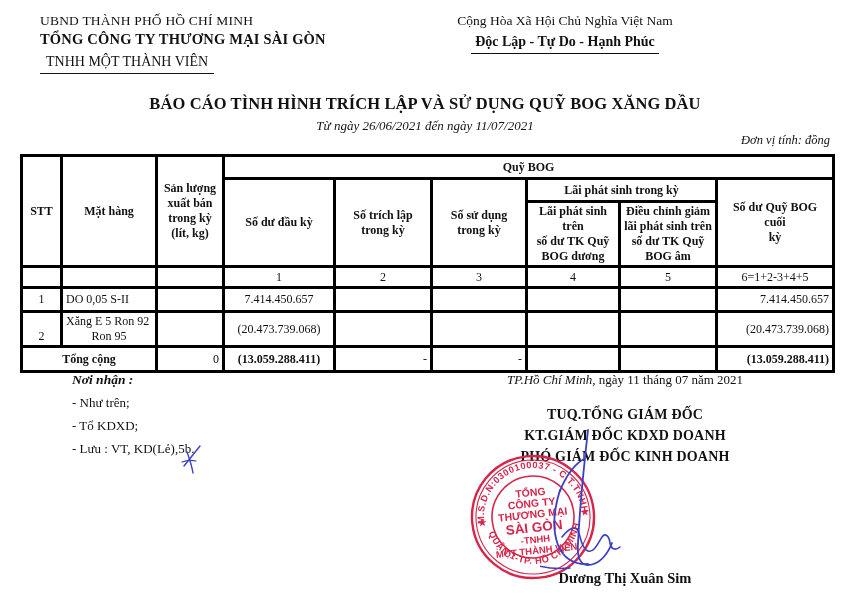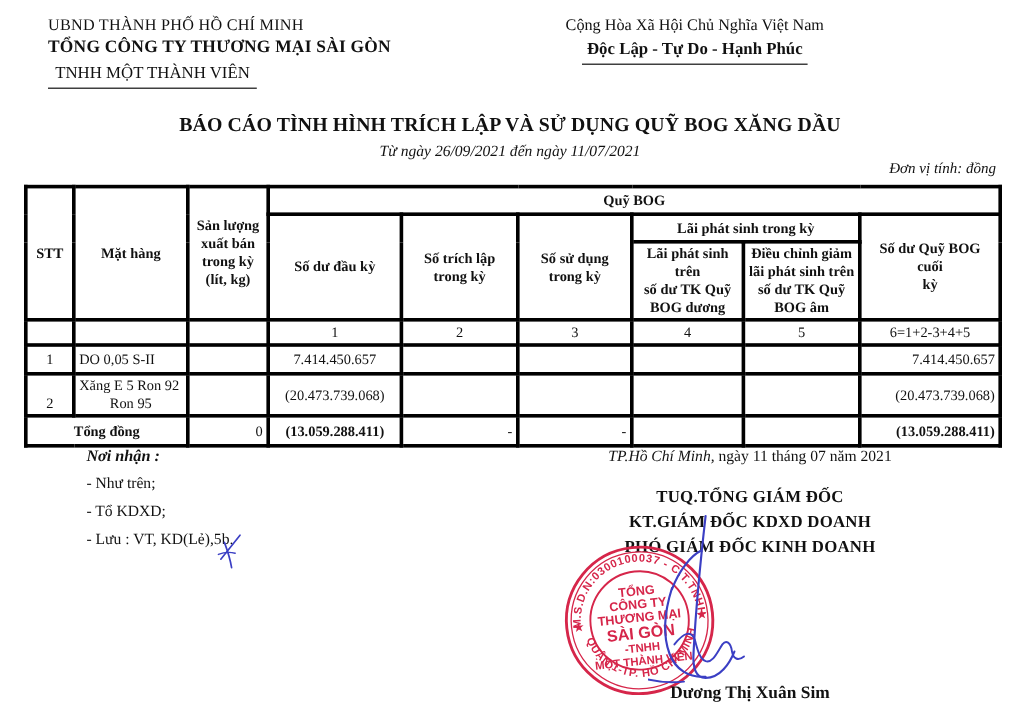--- a/index.html
+++ b/index.html
@@ -17,21 +17,21 @@
   }
   .page { position: relative; width: 850px; height: 601px; }
 
   
   .letterhead { position: absolute; top: 12px; left: 0; width: 850px; height: 70px; }
   .lh-left {
     position: absolute; left: 40px; top: 0; width: 370px;
     text-align: left; line-height: 1.35;
   }
   .lh-right {
-    position: absolute; left: 429px; top: 0; width: 300px;
+    position: absolute; left: 415px; top: 0; width: 300px;
     text-align: center; line-height: 1.35;
   }
   .lh-l1 { font-size: 13.5px; letter-spacing: .2px; }
   .lh-l2 { font-size: 14.5px; font-weight: bold; letter-spacing: .2px; }
   .lh-l3 { font-size: 14px; display: inline-block; border-bottom: 1.4px solid #111; padding: 0 6px 1px 6px; }
   .lh-r1 { font-size: 13.5px; }
   .lh-r2 { font-size: 14px; font-weight: bold; display: inline-block; border-bottom: 1.4px solid #111; padding: 0 4px 1px 4px; }
 
   
   .doc-title {
@@ -112,21 +112,21 @@
       <div class="lh-l2">TỔNG CÔNG TY THƯƠNG MẠI SÀI GÒN</div>
       <div><span class="lh-l3">TNHH MỘT THÀNH VIÊN</span></div>
     </div>
     <div class="lh-right">
       <div class="lh-r1">Cộng Hòa Xã Hội Chủ Nghĩa Việt Nam</div>
       <div><span class="lh-r2">Độc Lập - Tự Do - Hạnh Phúc</span></div>
     </div>
   </div>
 
   <div class="doc-title">BÁO CÁO TÌNH HÌNH TRÍCH LẬP VÀ SỬ DỤNG QUỸ BOG XĂNG DẦU</div>
-  <div class="doc-subtitle">Từ ngày 26/09/2021 đến ngày 11/07/2021</div>
+  <div class="doc-subtitle">Từ ngày 26/06/2021 đến ngày 11/07/2021</div>
   <div class="unit-note">Đơn vị tính: đồng</div>
 
   <table class="report">
     <colgroup>
       <col style="width:40px">
       <col style="width:95px">
       <col style="width:67px">
       <col style="width:111px">
       <col style="width:97px">
       <col style="width:95px">
@@ -208,21 +208,21 @@
         </td>
         <td class="r"></td>
         <td class="c">(20.473.739.068)</td>
         <td class="r"></td>
         <td class="r"></td>
         <td class="r"></td>
         <td class="r"></td>
         <td class="r">(20.473.739.068)</td>
       </tr>
       <tr class="row-total">
-        <td class="c b" colspan="2">Tổng đồng</td>
+        <td class="c b" colspan="2">Tổng cộng</td>
         <td class="r">0</td>
         <td class="c b">(13.059.288.411)</td>
         <td class="r">-</td>
         <td class="r">-</td>
         <td class="r"></td>
         <td class="r"></td>
         <td class="r b">(13.059.288.411)</td>
       </tr>
     </tbody>
   </table>

